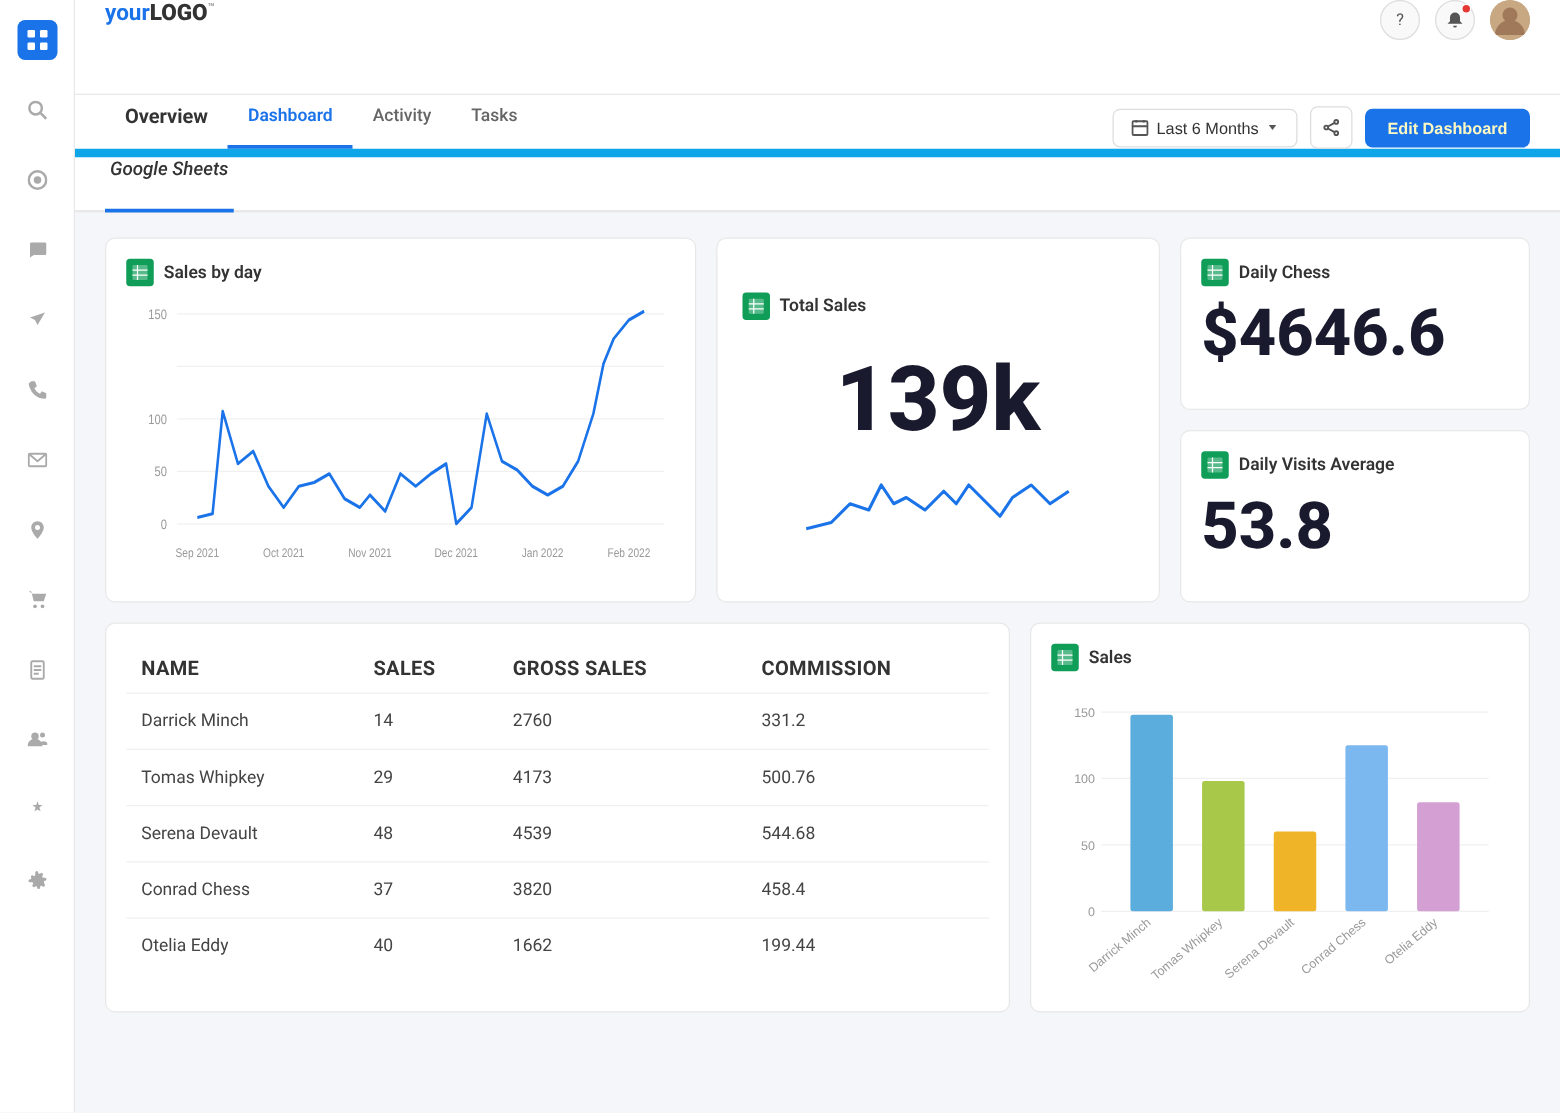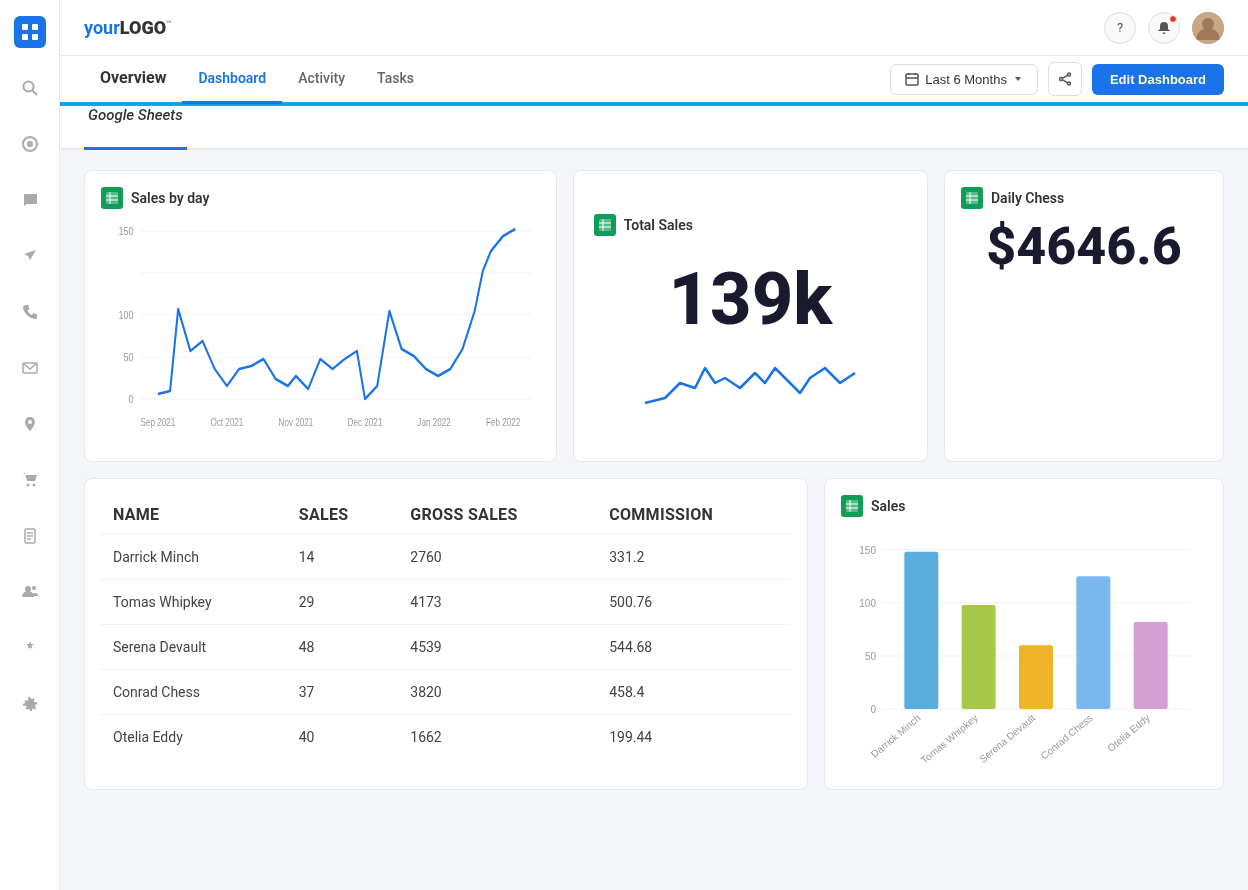--- a/index.html
+++ b/index.html
@@ -34,23 +34,23 @@
     }
 
     
     .main { flex: 1; display: flex; flex-direction: column; overflow: hidden; }
 
     
     .topbar {
       background: #fff;
       border-bottom: 1px solid #e8e8e8;
       padding: 0 24px;
-      height: 56px;
-      display: flex;
-      align-items: center;
+      height: 76px;
+      display: flex;
+      align-items: flex-start;
       flex-shrink: 0;
     }
     .logo {
       font-size: 18px;
       font-weight: 700;
       color: #333;
       margin-right: auto;
     }
     .logo span { color: #1a73e8; }
     .topbar-actions {
@@ -78,24 +78,24 @@
       background: #c8a882;
       overflow: hidden;
       display: flex;
       align-items: center;
       justify-content: center;
     }
 
     
     .nav-area {
       background: #fff;
-      border-bottom: 4px solid #0ea5e9;
+      border-bottom: 7px solid #0ea5e9;
       padding: 0 24px;
       display: flex;
-      align-items: center;
+      align-items: flex-end;
       height: 50px;
       flex-shrink: 0;
     }
     .nav-tabs {
       display: flex;
       align-items: center;
       gap: 0;
       margin-right: auto;
     }
     .nav-tab {
@@ -211,21 +211,21 @@
     }
 
     
     .card-sales-day { flex: 1.4; min-width: 0; }
     .card-total-sales { flex: 1; min-width: 0; display: flex; flex-direction: column; align-items: center; justify-content: center; }
     .card-right-col { display: flex; flex-direction: column; gap: 16px; width: 280px; flex-shrink: 0; }
     .card-daily-target { flex: 1; }
     .card-daily-visits { flex: 1; }
 
     .big-number { font-size: 72px; font-weight: 800; color: #1a1a2e; line-height: 1; }
-    .big-number-sm { font-size: 52px; font-weight: 800; color: #1a1a2e; line-height: 1; text-align: center; }
+    .big-number-sm { font-size: 52px; font-weight: 800; color: #1a1a2e; line-height: 1; }
 
     
     .bottom-row { display: flex; gap: 16px; }
     .card-table { flex: 1; min-width: 0; }
     .card-bar-chart { width: 400px; flex-shrink: 0; }
 
     table { width: 100%; border-collapse: collapse; }
     th {
       text-align: left;
       font-size: 16px;
@@ -474,20 +474,34 @@
                 <line x1="1" y1="5" x2="13" y2="5" stroke="white" stroke-width="1"></line>
                 <line x1="1" y1="9" x2="13" y2="9" stroke="white" stroke-width="1"></line>
                 <line x1="5" y1="1" x2="5" y2="13" stroke="white" stroke-width="1"></line>
               </svg>
             </div>
             <span class="card-title">Daily Chess</span>
           </div>
           <div class="big-number-sm" style="margin-top:8px;">$4646.6</div>
         </div>
 
+        <div class="card card-daily-visits">
+          <div class="card-header">
+            <div class="card-icon">
+              <svg width="14" height="14" viewBox="0 0 14 14" fill="white">
+                <rect x="1" y="1" width="12" height="12" rx="1" fill="white" opacity="0.3"></rect>
+                <line x1="1" y1="5" x2="13" y2="5" stroke="white" stroke-width="1"></line>
+                <line x1="1" y1="9" x2="13" y2="9" stroke="white" stroke-width="1"></line>
+                <line x1="5" y1="1" x2="5" y2="13" stroke="white" stroke-width="1"></line>
+              </svg>
+            </div>
+            <span class="card-title">Daily Visits Average</span>
+          </div>
+          <div class="big-number-sm" style="margin-top:8px;">53.8</div>
+        </div>
 
       </div>
     </div>
 
     <div class="bottom-row">
 
       <div class="card card-table">
         <table>
           <thead>
             <tr>

